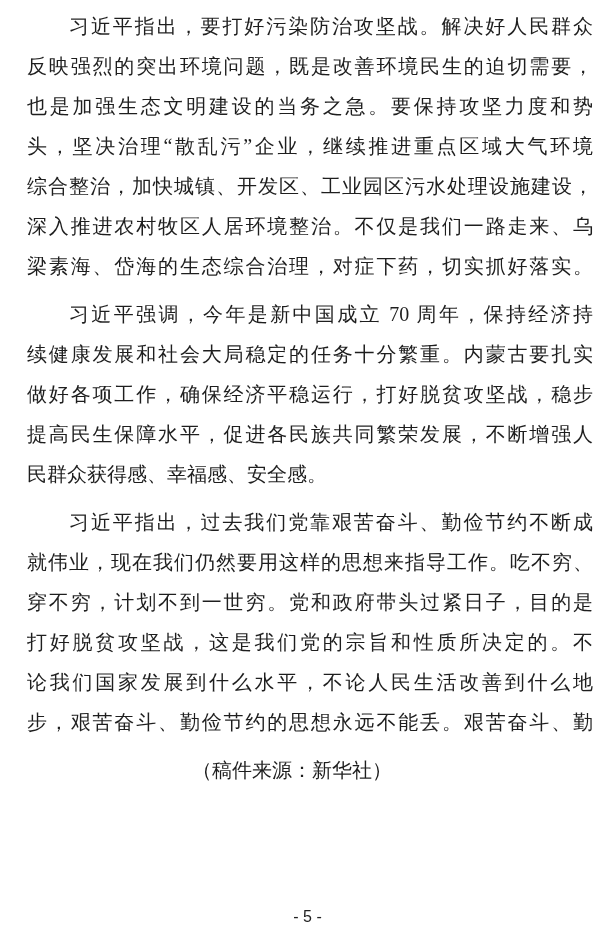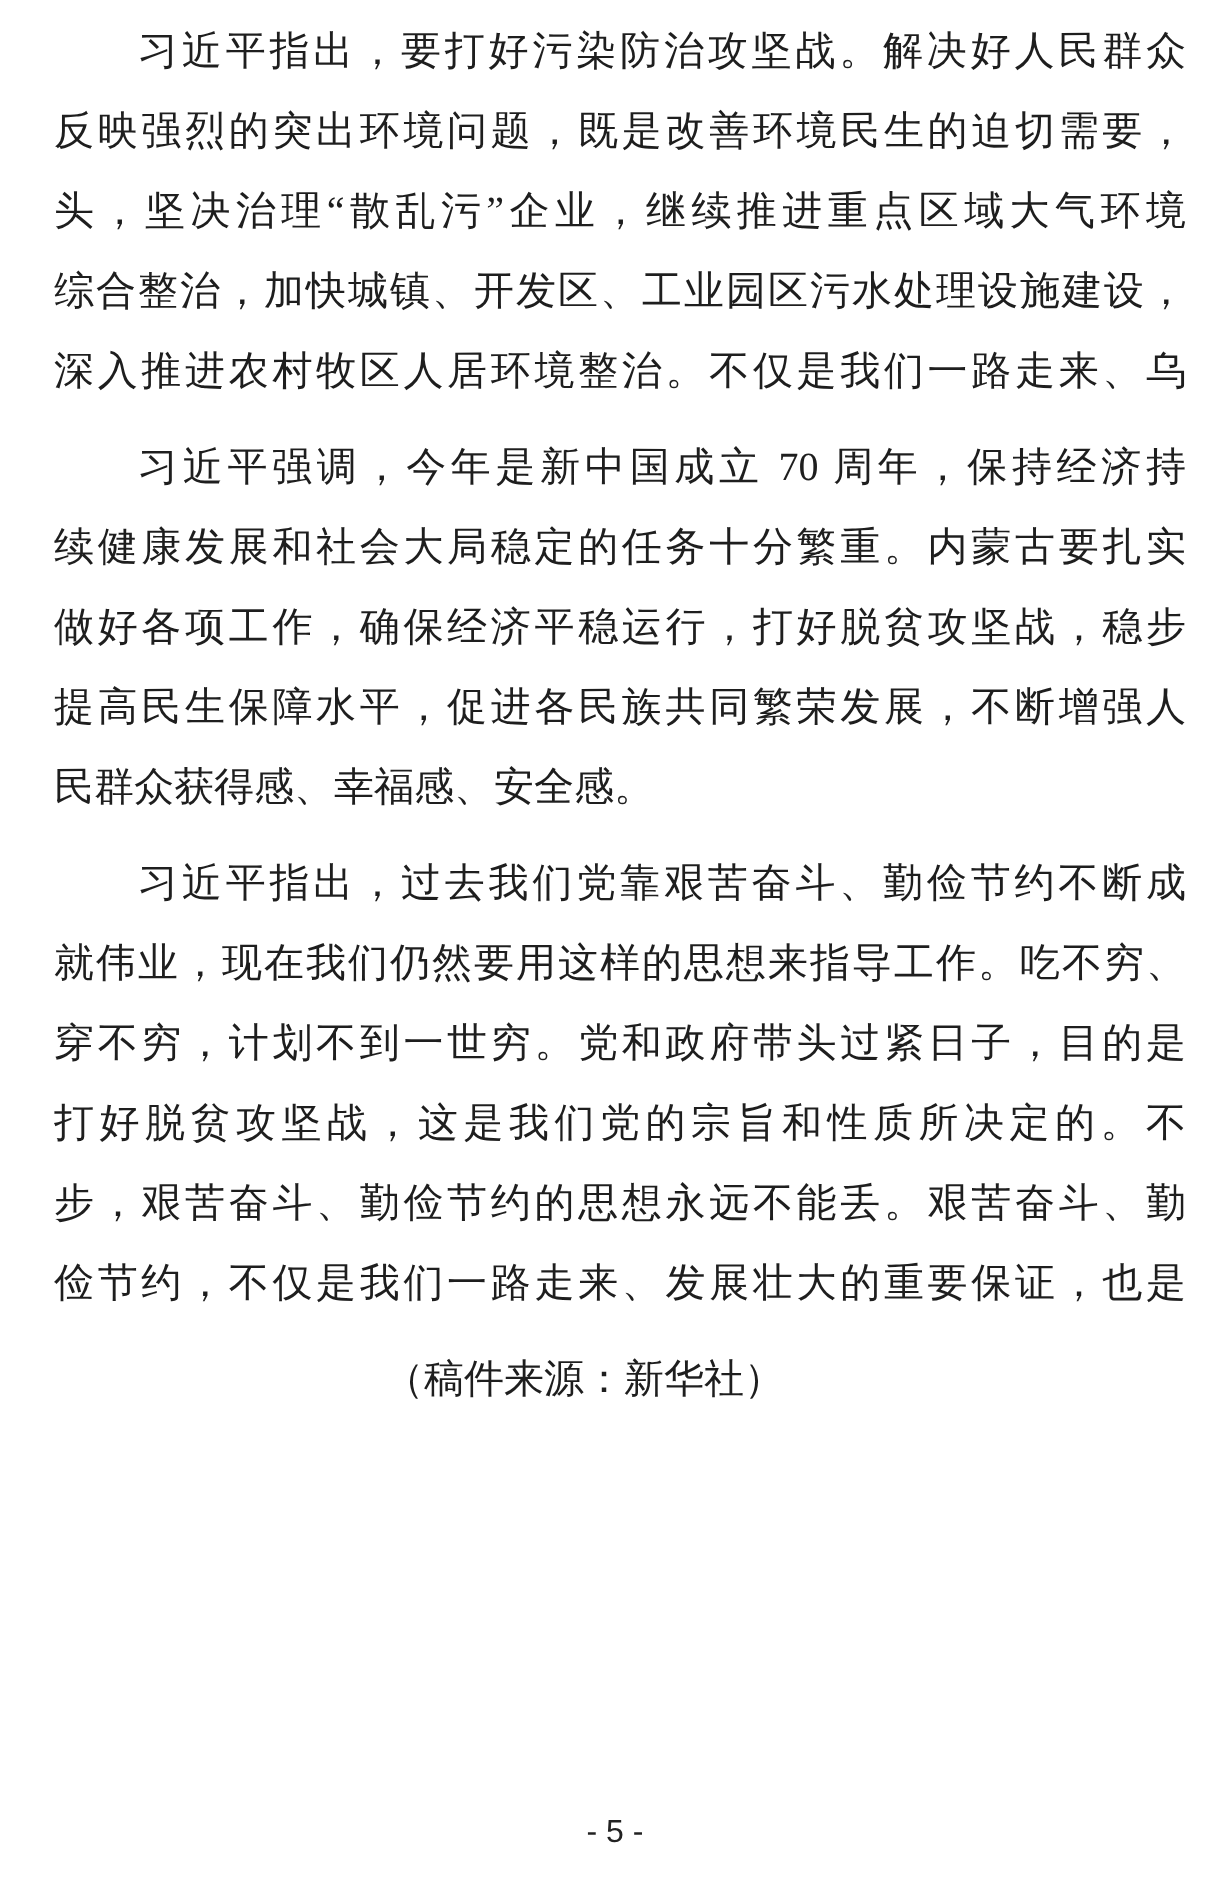--- a/index.html
+++ b/index.html
@@ -59,40 +59,42 @@
   }
 </style>
 </head>
 <body>
 
 <div class="page">
 
   <div class="para">
     <div class="ln j ind">习近平指出，要打好污染防治攻坚战。解决好人民群众</div>
     <div class="ln j">反映强烈的突出环境问题，既是改善环境民生的迫切需要，</div>
+    <div class="ln j">也是加强生态文明建设的当务之急。要保持攻坚力度和势</div>
     <div class="ln j">头，坚决治理“散乱污”企业，继续推进重点区域大气环境</div>
     <div class="ln j">综合整治，加快城镇、开发区、工业园区污水处理设施建设，</div>
     <div class="ln j">深入推进农村牧区人居环境整治。不仅是我们一路走来、乌</div>
+    <div class="ln j">梁素海、岱海的生态综合治理，对症下药，切实抓好落实。</div>
   </div>
 
   <div class="para">
     <div class="ln j ind">习近平强调，今年是新中国成立 70 周年，保持经济持</div>
     <div class="ln j">续健康发展和社会大局稳定的任务十分繁重。内蒙古要扎实</div>
     <div class="ln j">做好各项工作，确保经济平稳运行，打好脱贫攻坚战，稳步</div>
     <div class="ln j">提高民生保障水平，促进各民族共同繁荣发展，不断增强人</div>
     <div class="ln">民群众获得感、幸福感、安全感。</div>
   </div>
 
   <div class="para">
     <div class="ln j ind">习近平指出，过去我们党靠艰苦奋斗、勤俭节约不断成</div>
     <div class="ln j">就伟业，现在我们仍然要用这样的思想来指导工作。吃不穷、</div>
     <div class="ln j">穿不穷，计划不到一世穷。党和政府带头过紧日子，目的是</div>
     <div class="ln j">打好脱贫攻坚战，这是我们党的宗旨和性质所决定的。不</div>
+    <div class="ln j">论我们国家发展到什么水平，不论人民生活改善到什么地</div>
     <div class="ln j">步，艰苦奋斗、勤俭节约的思想永远不能丢。艰苦奋斗、勤</div>
-    <div class="ln j">俭节约，不仅是我们一路走来、发展壮大的重要保证，也是</div>
   </div>
 
   <div class="ln src">（稿件来源：新华社）</div>
 
   <div class="footer">
     <span>- 5 -</span>
   </div>
 
 </div>
 

